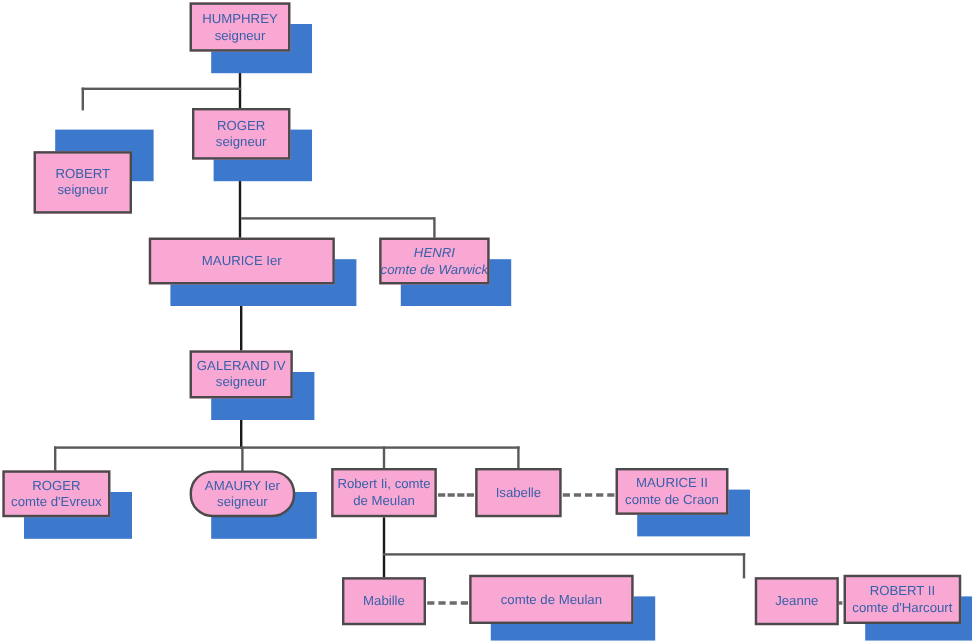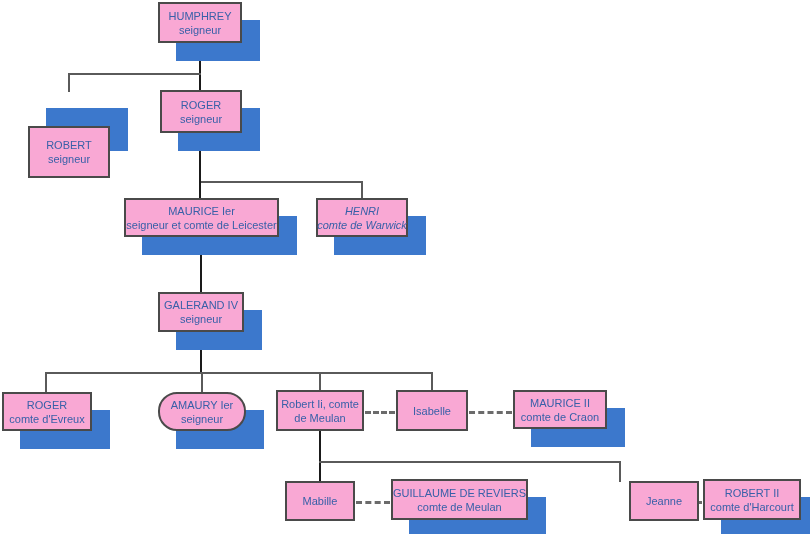--- a/index.html
+++ b/index.html
@@ -111,21 +111,20 @@
       <div class="node" style="left:28px; top:90px; width:82px; height:52px;margin-top:36px;">
         <span class="l1">ROBERT</span>
         <span class="l2">seigneur</span>
       </div>
       <div class="node" style="left:160px; top:90px; width:82px; height:43px;">
         <span class="l1">ROGER</span>
         <span class="l2">seigneur</span>
       </div>
       <div class="node" style="left:124px; top:198px; width:155px; height:39px;">
         <span class="l1">MAURICE Ier</span>
-        <span class="l2">seigneur et comte de Leicester</span>
       </div>
       <div class="node" style="left:316px; top:198px; width:92px; height:39px;font-style:italic;">
         <span class="l1">HENRI</span>
         <span class="l2">comte de Warwick</span>
       </div>
       <div class="node" style="left:158px; top:292px; width:86px; height:40px;">
         <span class="l1">GALERAND IV</span>
         <span class="l2">seigneur</span>
       </div>
       <div class="node" style="left:2px; top:392px; width:90px; height:39px;">
@@ -144,21 +143,20 @@
         <span class="l1">Isabelle</span>
       </div>
       <div class="node" style="left:513px; top:390px; width:94px; height:39px;">
         <span class="l1">MAURICE II</span>
         <span class="l2">comte de Craon</span>
       </div>
       <div class="node" style="left:285px; top:481px; width:70px; height:40px;">
         <span class="l1">Mabille</span>
       </div>
       <div class="node" style="left:391px; top:479px; width:137px; height:41px;">
-        <span class="l1">GUILLAUME DE REVIERS</span>
         <span class="l2">comte de Meulan</span>
       </div>
       <div class="node" style="left:601px; top:481px; width:70px; height:40px;margin-left:28px;">
         <span class="l1">Jeanne</span>
       </div>
       <div class="node" style="left:703px; top:479px; width:98px; height:41px;">
         <span class="l1">ROBERT II</span>
         <span class="l2">comte d'Harcourt</span>
       </div>
     </div>

